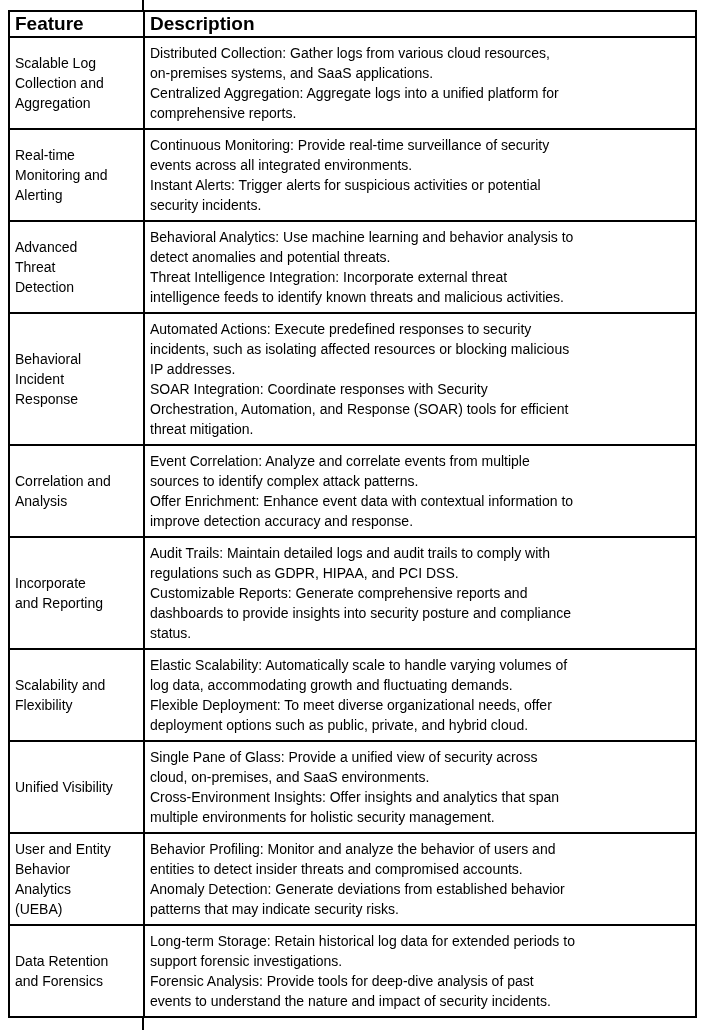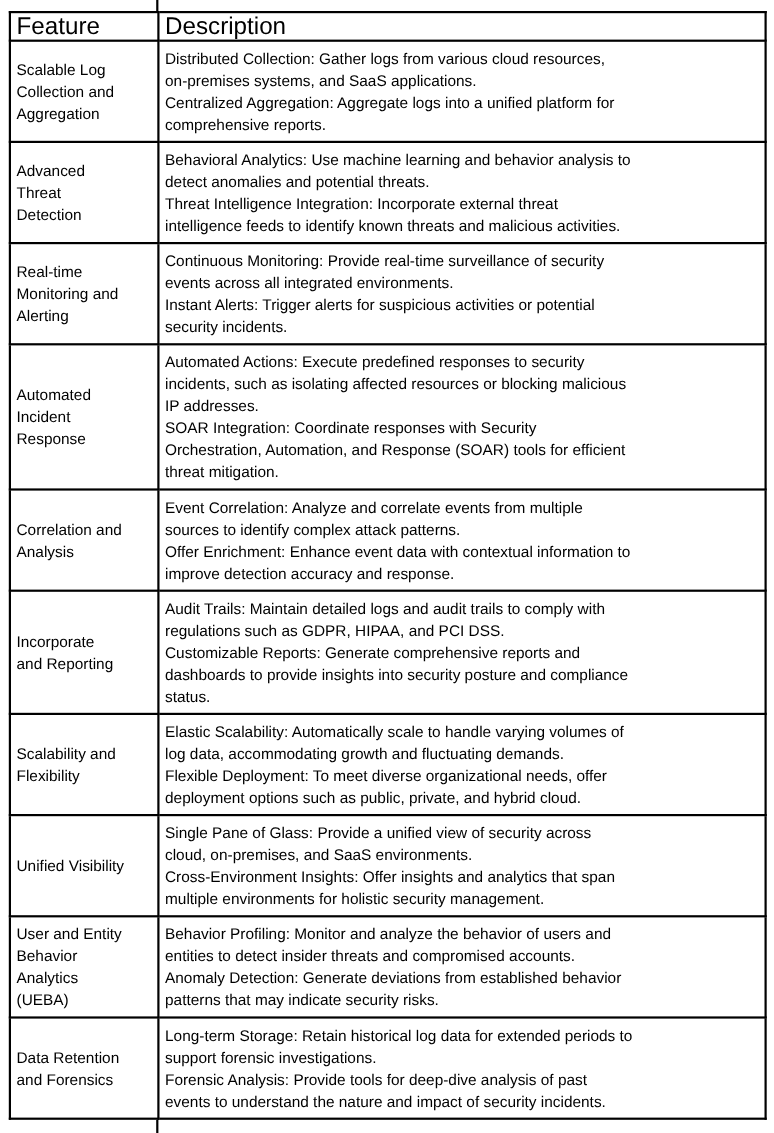--- a/index.html
+++ b/index.html
@@ -34,23 +34,23 @@
     background: #ffffff;
     z-index: 1;
     color: #000000;
   }
   .feature-table th, .feature-table td {
     border: 2px solid #000000;
     vertical-align: middle;
     text-align: left;
   }
   .feature-table th {
-    font-size: 22px;
+    font-size: 19px;
     line-height: 22px;
-    font-weight: normal;
+    font-weight: bold;
     padding: 1px 5px;
   }
   .feature-table td {
     font-size: 14px;
     line-height: 20px;
     padding: 5px 5px;
   }
   .pre { white-space: pre-line; }
   .desc-cell p { margin: 0; }
   .feature-text { max-width: 123px; }
@@ -81,47 +81,47 @@
         </td>
         <td class="desc-cell">
           <p class="pre">Distributed Collection: Gather logs from various cloud resources,
 on-premises systems, and SaaS applications.</p>
           <p class="pre">Centralized Aggregation: Aggregate logs into a unified platform for
 comprehensive reports.</p>
         </td>
       </tr>
       <tr>
         <td class="feature-cell">
+          <div class="pre feature-text">Real-time
+Monitoring and
+Alerting</div>
+        </td>
+        <td class="desc-cell">
+          <p class="pre">Continuous Monitoring: Provide real-time surveillance of security
+events across all integrated environments.</p>
+          <p class="pre">Instant Alerts: Trigger alerts for suspicious activities or potential
+security incidents.</p>
+        </td>
+      </tr>
+      <tr>
+        <td class="feature-cell">
           <div class="pre feature-text">Advanced
 Threat
 Detection</div>
         </td>
         <td class="desc-cell">
           <p class="pre">Behavioral Analytics: Use machine learning and behavior analysis to
 detect anomalies and potential threats.</p>
           <p class="pre">Threat Intelligence Integration: Incorporate external threat
 intelligence feeds to identify known threats and malicious activities.</p>
         </td>
       </tr>
       <tr>
         <td class="feature-cell">
-          <div class="pre feature-text">Real-time
-Monitoring and
-Alerting</div>
-        </td>
-        <td class="desc-cell">
-          <p class="pre">Continuous Monitoring: Provide real-time surveillance of security
-events across all integrated environments.</p>
-          <p class="pre">Instant Alerts: Trigger alerts for suspicious activities or potential
-security incidents.</p>
-        </td>
-      </tr>
-      <tr>
-        <td class="feature-cell">
-          <div class="pre feature-text">Automated
+          <div class="pre feature-text">Behavioral
 Incident
 Response</div>
         </td>
         <td class="desc-cell">
           <p class="pre">Automated Actions: Execute predefined responses to security
 incidents, such as isolating affected resources or blocking malicious
 IP addresses.</p>
           <p class="pre">SOAR Integration: Coordinate responses with Security
 Orchestration, Automation, and Response (SOAR) tools for efficient
 threat mitigation.</p>

